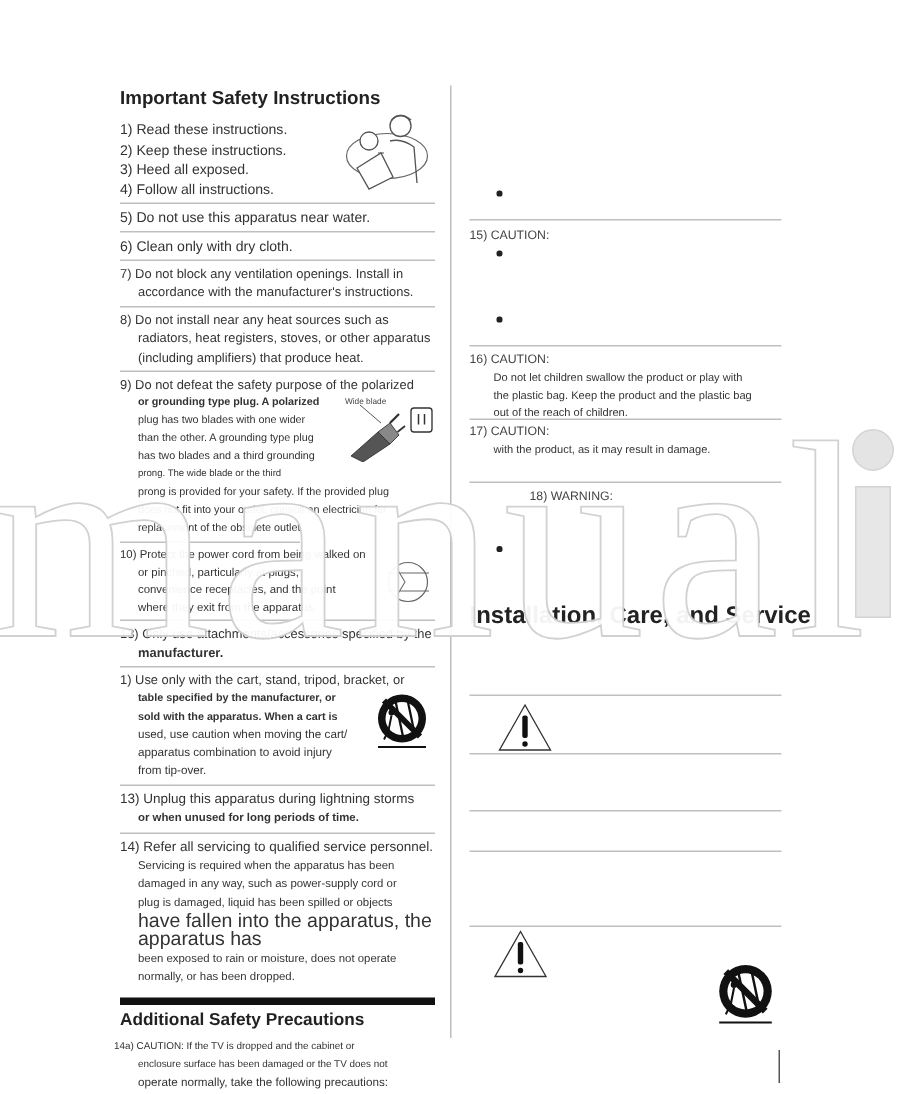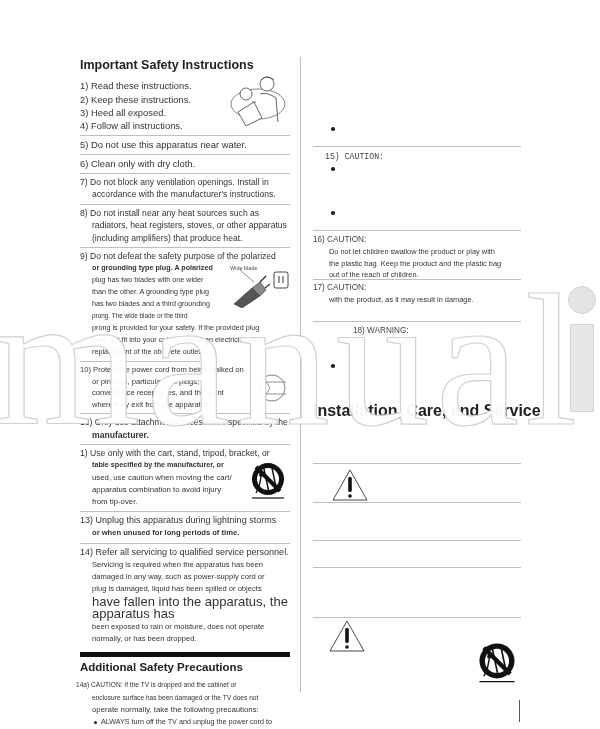--- a/index.html
+++ b/index.html
@@ -130,20 +130,21 @@
 
     <div class="item">
       <div><span>13)</span> <span>Only use attachments/accessories specified by the</span></div>
       <div class="indent" style="font-weight:bold;">manufacturer.</div>
     </div>
     <div class="rule"></div>
 
     <div class="item" style="line-height:12.2px;">
       <div><span>1)</span> <span>Use only with the cart, stand, tripod, bracket, or</span></div>
       <div class="indent small" style="font-weight:bold;">table specified by the manufacturer, or</div>
+      <div class="indent small" style="font-weight:bold;">sold with the apparatus. When a cart is</div>
       <div class="indent small" style="font-size:7.8px;">used, use caution when moving the cart/</div>
       <div class="indent small" style="font-size:7.8px;">apparatus combination to avoid injury</div>
       <div class="indent small" style="font-size:7.8px;">from tip-over.</div>
       <svg class="illus" style="left:170px; top:14px;" width="36" height="42" viewBox="0 0 36 42">
         <circle cx="18" cy="20" r="16" fill="#111"></circle>
         <circle cx="18" cy="20" r="11" fill="#fff"></circle>
         <line x1="6" y1="8" x2="30" y2="32" stroke="#111" stroke-width="4"></line>
         <rect x="16" y="6" width="8" height="26" fill="none" stroke="#111" stroke-width="1.5" transform="rotate(-12 20 19)"></rect>
         <circle cx="11" cy="16" r="2" fill="#111"></circle>
         <path d="M11 18 L9 28 L6 34 M9 28 L13 34" stroke="#111" stroke-width="1.3" fill="none"></path>
@@ -179,21 +180,21 @@
 
     </div>
   </div>
 
   <div class="col-divider"></div>
 
   <div class="col-right">
     <span class="r-bullet" style="left:18px; top:70px;"></span>
     <div class="rule" style="position:absolute; left:0; top:89px; width:208px;"></div>
 
-    <div style="position:absolute; left:12px; top:94px;font-family:Liberation Mono, monospace;">
+    <div style="position:absolute; left:0; top:94px;">
       <div class="r-label">15) CAUTION:</div>
     </div>
     <span class="r-bullet" style="left:18px; top:110px;"></span>
     <span class="r-bullet" style="left:18px; top:154px;"></span>
 
     <div class="rule" style="position:absolute; left:0; top:173px; width:208px;"></div>
     <div style="position:absolute; left:0; top:177px; width:208px;">
       <div class="r-label">16) CAUTION:</div>
       <div class="r-body">Do not let children swallow the product or play with</div>
       <div class="r-body">the plastic bag. Keep the product and the plastic bag</div>

